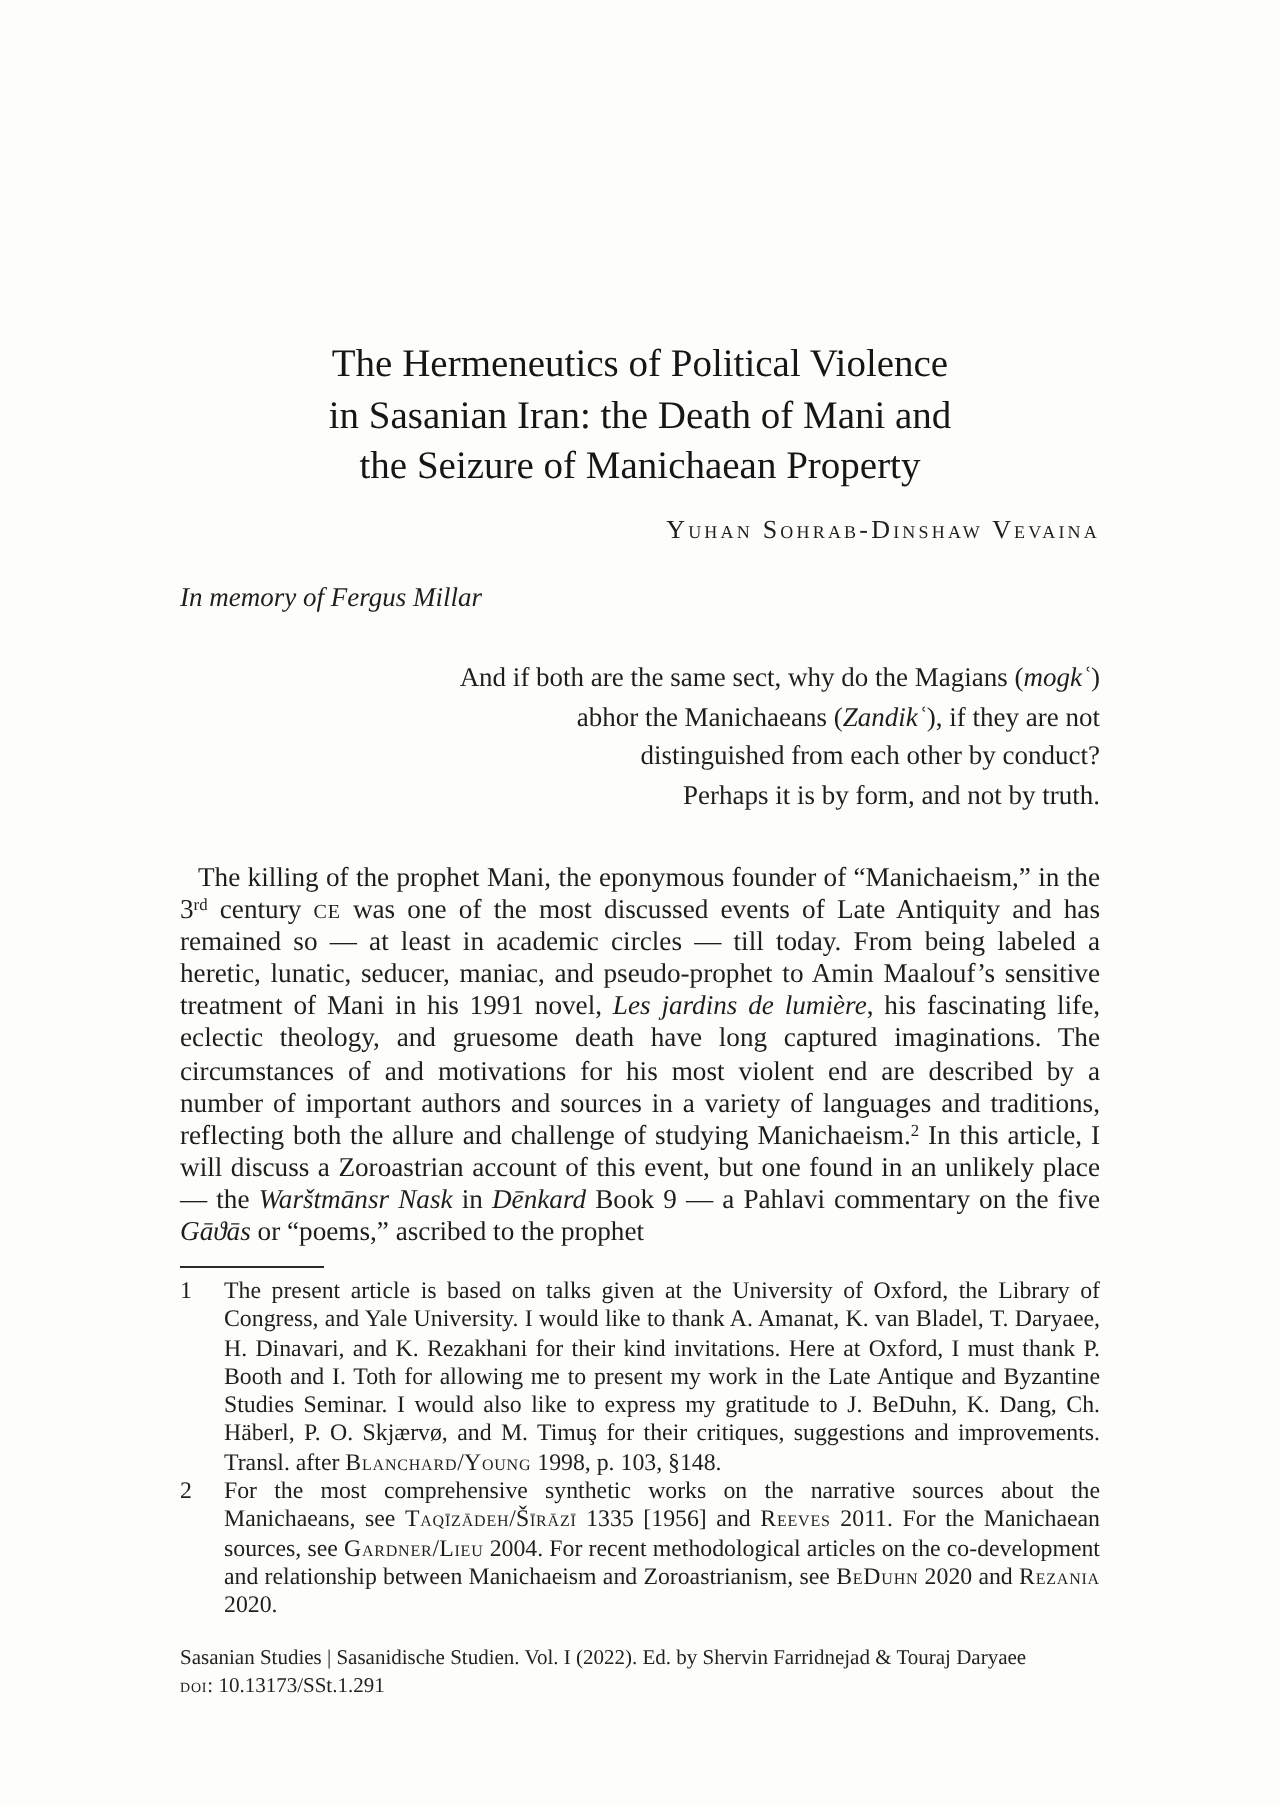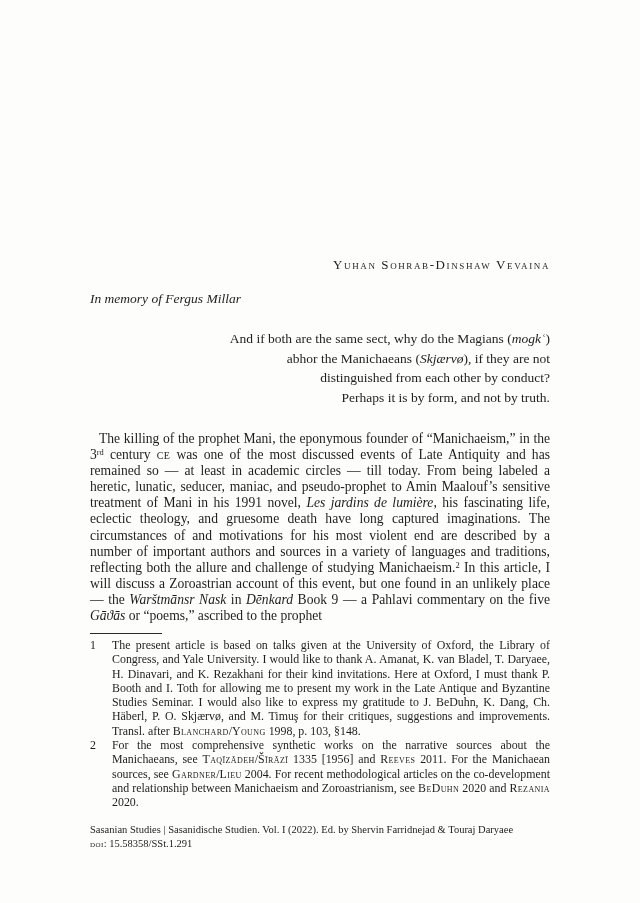--- a/index.html
+++ b/index.html
@@ -55,28 +55,33 @@
   }
   .sc { font-variant:small-caps; letter-spacing:0.4px; }
   sup { font-size:0.62em; vertical-align:baseline; position:relative; top:-0.45em; line-height:0; }
   i { font-style:italic; }
 </style>
 </head>
 <body>
 
 <div class="page">
 
+  <header class="title-block">
+    <div>The Hermeneutics of Political Violence</div>
+    <div>in Sasanian Iran: the Death of Mani and</div>
+    <div>the Seizure of Manichaean Property</div>
+  </header>
 
   <div class="author">Yuhan Sohrab-Dinshaw Vevaina</div>
 
   <div class="dedication">In memory of Fergus Millar</div>
 
   <div class="epigraph">
     <div><span>And if both are the same sect, why do the Magians (</span><i>mogkʿ</i><span>)</span></div>
-    <div><span>abhor the Manichaeans (</span><i>Skjærvø</i><span>), if they are not</span></div>
+    <div><span>abhor the Manichaeans (</span><i>Zandikʿ</i><span>), if they are not</span></div>
     <div><span>distinguished from each other by conduct?</span></div>
     <div><span>Perhaps it is by form, and not by truth.</span></div>
   </div>
 
   <div class="body-par"><span>The killing of the prophet Mani, the eponymous founder of “Manichaeism,” in the 3</span><sup>rd</sup><span> century </span><span class="sc">ce</span><span> was one of the most discussed events of Late Antiquity and has remained so — at least in academic circles — till today. From being labeled a heretic, lunatic, seducer, maniac, and pseudo-prophet to Amin Maalouf’s sensitive treatment of Mani in his 1991 novel, </span><i>Les jardins de lumière</i><span>, his fascinating life, eclectic theology, and gruesome death have long captured imaginations. The circumstances of and motivations for his most violent end are described by a number of important authors and sources in a variety of languages and traditions, reflecting both the allure and challenge of studying Manichaeism.</span><sup>2</sup><span> In this article, I will discuss a Zoroastrian account of this event, but one found in an unlikely place — the </span><i>Warštmānsr Nask</i><span> in </span><i>Dēnkard</i><span> Book 9 — a Pahlavi commentary on the five </span><i>Gāϑās</i><span> or “poems,” ascribed to the prophet</span></div>
 
   <div class="fn-rule"></div>
 
   <div class="footnotes">
     <div class="footnote">
@@ -84,16 +89,16 @@
       <span class="fn-text"><span>The present article is based on talks given at the University of Oxford, the Library of Congress, and Yale University. I would like to thank A. Amanat, K. van Bladel, T. Daryaee, H. Dinavari, and K. Rezakhani for their kind invitations. Here at Oxford, I must thank P. Booth and I. Toth for allowing me to present my work in the Late Antique and Byzantine Studies Seminar. I would also like to express my gratitude to J. BeDuhn, K. Dang, Ch. Häberl, P. O. Skjærvø, and M. Timuş for their critiques, suggestions and improvements. Transl. after </span><span class="sc">Blanchard</span><span>/</span><span class="sc">Young</span><span> 1998, p. 103, §148.</span></span>
     </div>
     <div class="footnote">
       <span class="fn-num">2</span>
       <span class="fn-text"><span>For the most comprehensive synthetic works on the narrative sources about the Manichaeans, see </span><span class="sc">Taqīzādeh</span><span>/</span><span class="sc">Šīrāzī</span><span> 1335 [1956] and </span><span class="sc">Reeves</span><span> 2011. For the Manichaean sources, see </span><span class="sc">Gardner</span><span>/</span><span class="sc">Lieu</span><span> 2004. For recent methodological articles on the co-development and relationship between Manichaeism and Zoroastrianism, see </span><span class="sc">BeDuhn</span><span> 2020 and </span><span class="sc">Rezania</span><span> 2020.</span></span>
     </div>
   </div>
 
   <footer class="footer">
     <div>Sasanian Studies | Sasanidische Studien. Vol. I (2022). Ed. by Shervin Farridnejad &amp; Touraj Daryaee</div>
-    <div><span class="sc">doi</span><span>: 15.58358/SSt.1.291</span></div>
+    <div><span class="sc">doi</span><span>: 10.13173/SSt.1.291</span></div>
   </footer>
 
 </div>
 
 </body></html>

